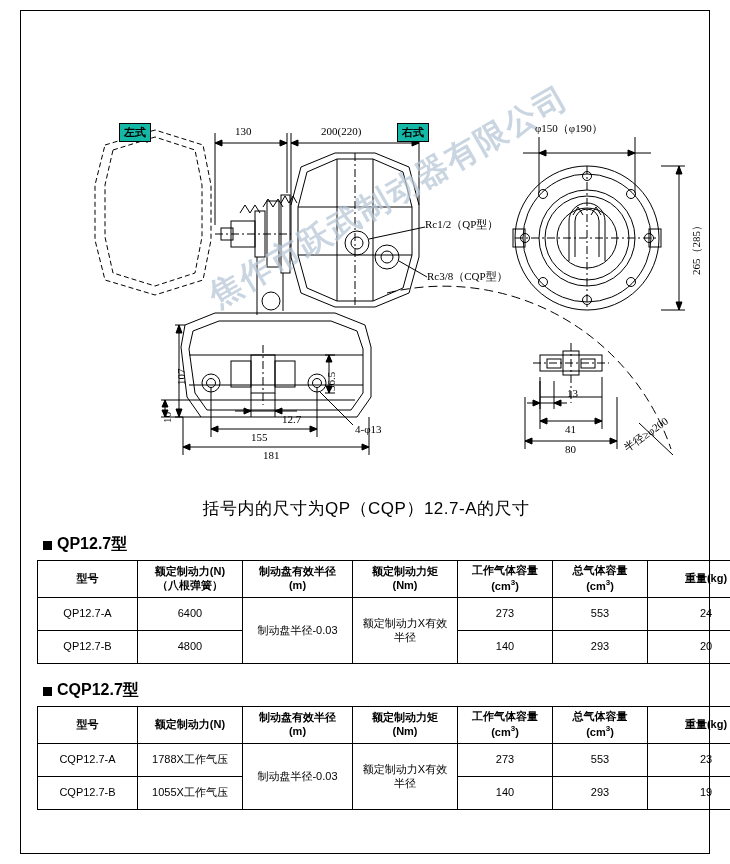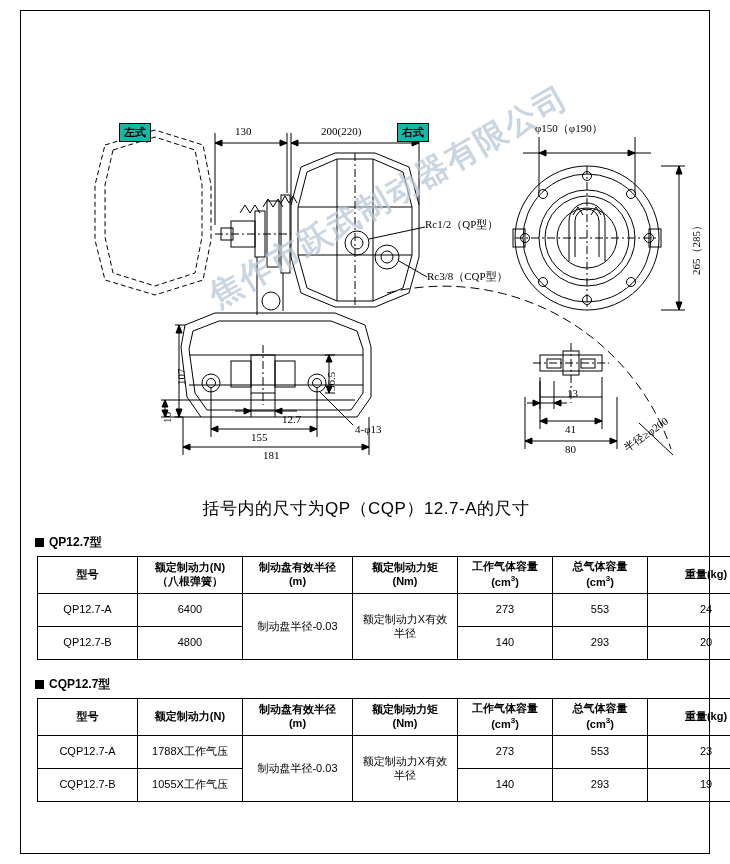--- a/index.html
+++ b/index.html
@@ -31,23 +31,23 @@
     margin:0 0 4px 8px;
   }
   .head-title .sq,.sub-title .sq{
     display:inline-block;
     width:9px;height:9px;
     background:#000;
     margin-right:5px;
     vertical-align:-1px;
   }
   .sub-title{
-    font-size:12px;
+    font-size:16px;
     font-weight:bold;
-    margin:0 0 5px 0;
+    margin:0 0 5px 8px;
   }
   
   .drawing{
     position:relative;
     width:662px;height:470px;
     margin-top:2px;
   }
   .drawing svg{position:absolute;left:0;top:0;}
   .dim-label{
     position:absolute;

